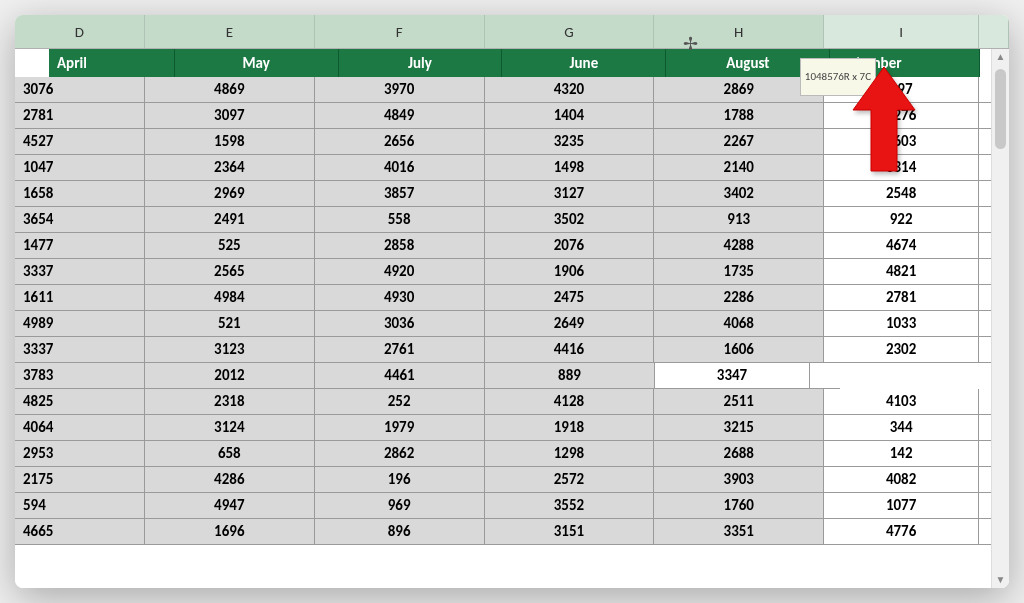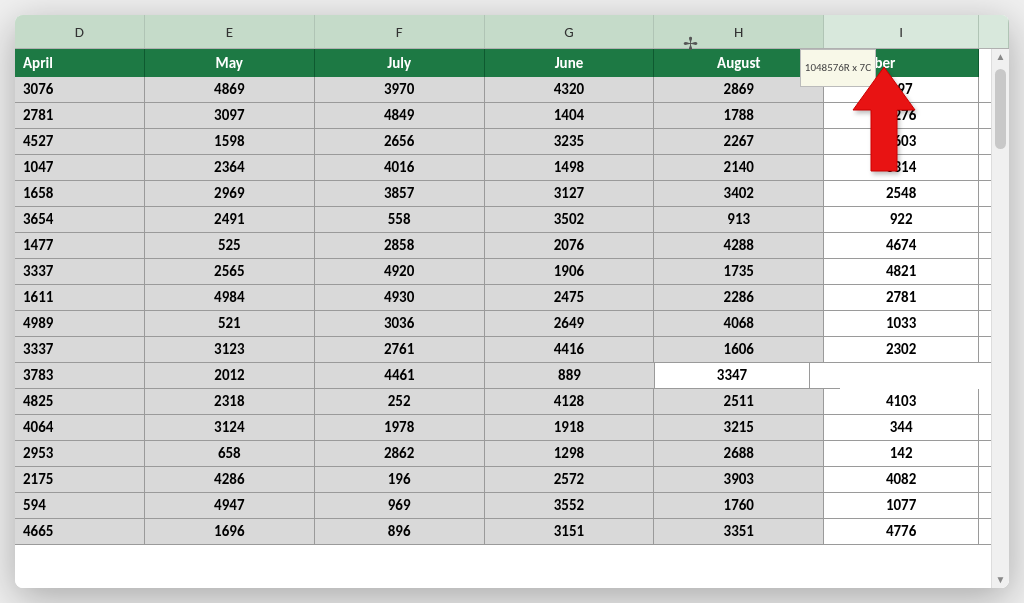--- a/index.html
+++ b/index.html
@@ -40,21 +40,21 @@
       font-size: 15px;
       color: #333;
       border-right: 1px solid #b0c4b5;
       background: #d8e8dc;
     }
     .col-h.selected {
       background: #c5dbc9;
     }
     .col-h .tooltip {
       position: absolute;
-      top: 34px;
+      top: 43px;
       right: 102px;
       font-size: 11px;
       background: #f8f8e8;
       border: 1px solid #bbb;
       padding: 1px 4px;
       color: #444;
       z-index: 5;
       white-space: nowrap;
     }
     .data-headers {
@@ -66,20 +66,21 @@
       color: #fff;
       font-weight: bold;
       font-size: 15px;
       text-align: center;
       line-height: 28px;
       border-right: 1px solid #0e5a30;
     }
     .dh.first {
       text-align: left;
       padding-left: 8px;
+      margin-left: 34px;
     }
     .dh.sep {
       text-align: left;
       padding-left: 10px;
     }
     .rows {
       position: relative;
     }
     .row {
       display: flex;
@@ -308,21 +309,21 @@
           <div class="cell w-e selected center">2318</div>
           <div class="cell w-f selected center">252</div>
           <div class="cell w-g selected center">4128</div>
           <div class="cell w-h selected center">2511</div>
           <div class="cell w-i unsel center">4103</div>
           <div class="cell w-blank unsel" style="border-right: none;"></div>
         </div>
         <div class="row">
           <div class="cell w-d selected first">4064</div>
           <div class="cell w-e selected center">3124</div>
-          <div class="cell w-f selected center">1978</div>
+          <div class="cell w-f selected center">1979</div>
           <div class="cell w-g selected center">1918</div>
           <div class="cell w-h selected center">3215</div>
           <div class="cell w-i unsel center">344</div>
           <div class="cell w-blank unsel" style="border-right: none;"></div>
         </div>
         <div class="row">
           <div class="cell w-d selected first">2953</div>
           <div class="cell w-e selected center">658</div>
           <div class="cell w-f selected center">2862</div>
           <div class="cell w-g selected center">1298</div>

